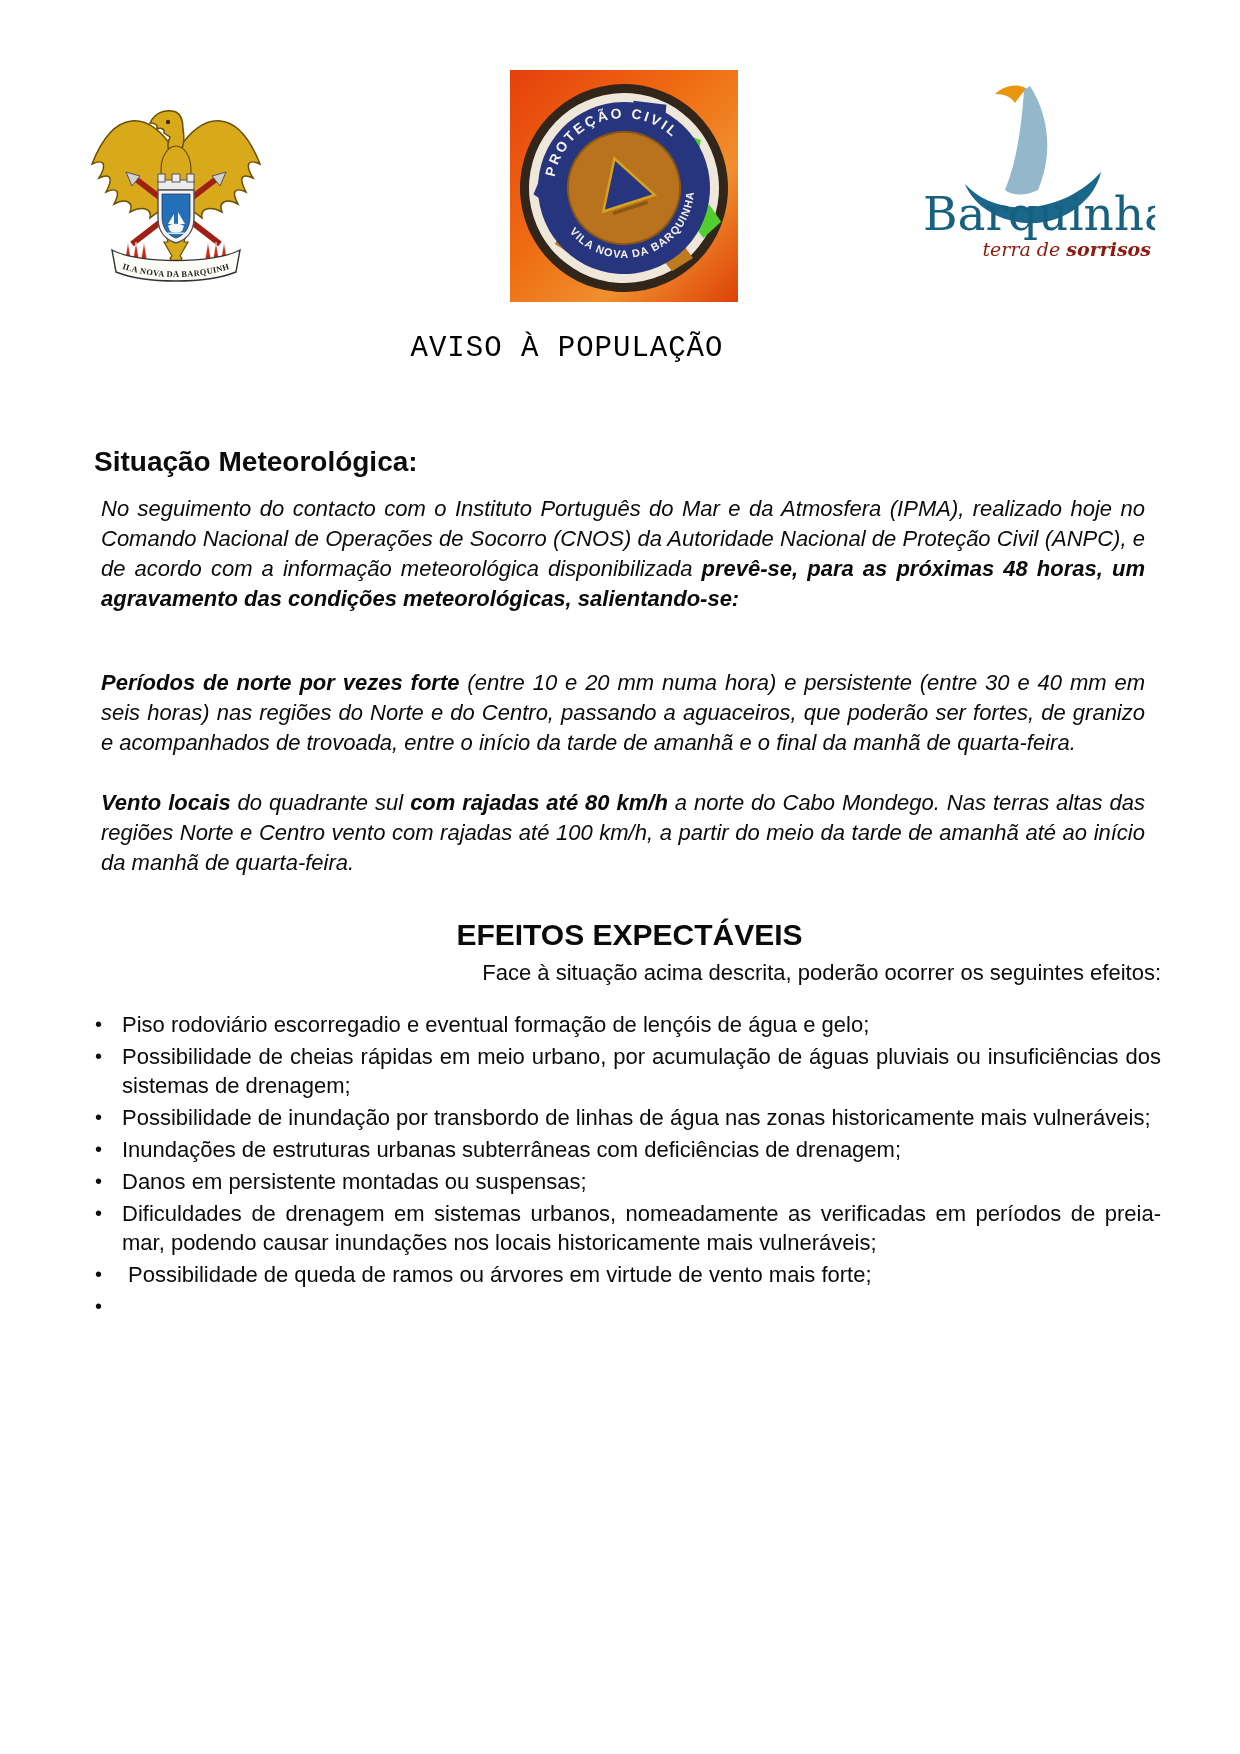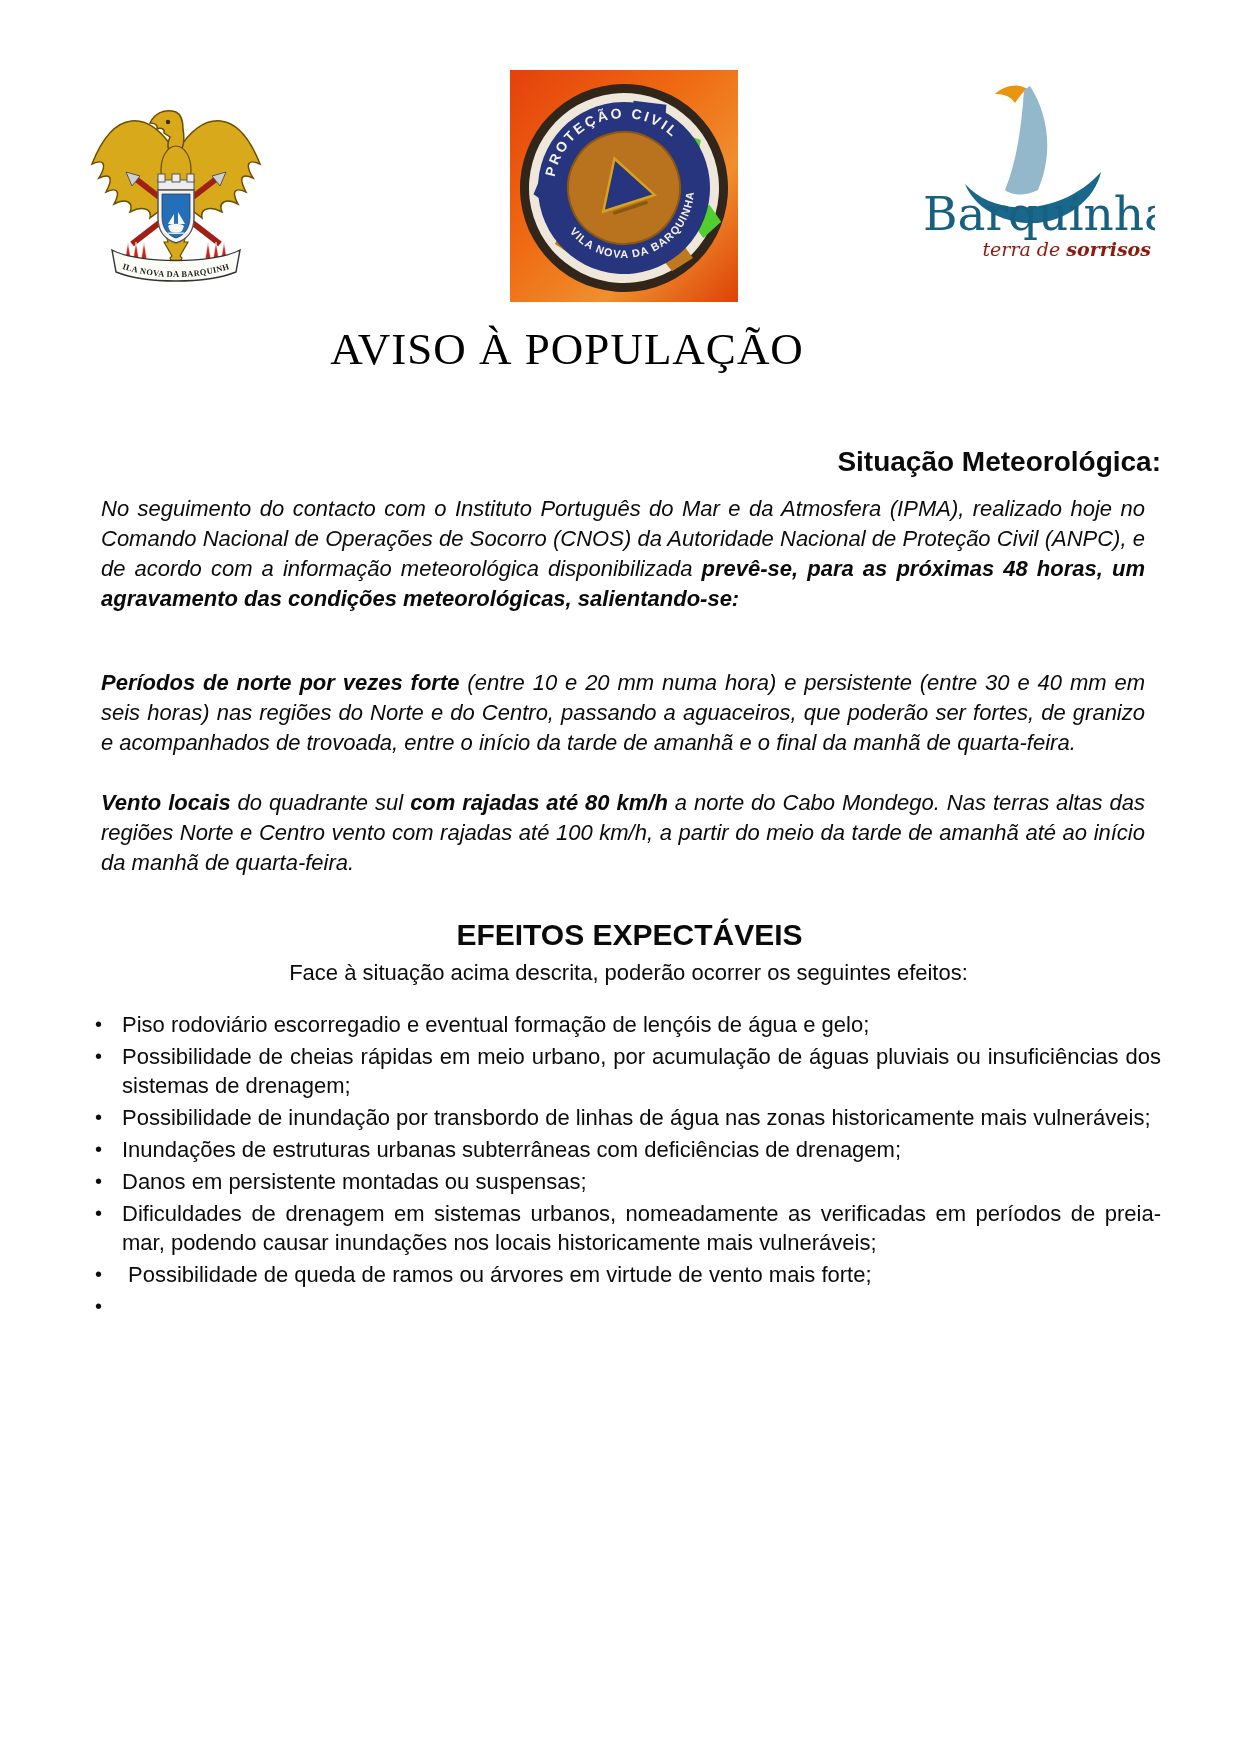--- a/index.html
+++ b/index.html
@@ -6,33 +6,33 @@
   .page{position:relative;width:1240px;height:1754px;background:#ffffff;overflow:hidden;
         font-family:"Liberation Sans",sans-serif;color:#0b0b0b;}
 
   
   .logo-arms{position:absolute;left:86px;top:92px;width:180px;height:196px;}
   .logo-patch{position:absolute;left:510px;top:70px;width:228px;height:232px;}
   .logo-barquinha{position:absolute;left:921px;top:80px;width:234px;height:184px;}
 
   
   .doc-title{position:absolute;left:0;top:326px;width:1134px;text-align:center;
-             font-family:Liberation Serif, serif;font-size:45px;line-height:46px;
+             font-family:Liberation Mono, monospace;font-size:29px;line-height:46px;
              color:#000;letter-spacing:1px;}
 
   
   .content{position:absolute;left:85px;top:446px;width:1076px;
            font-size:22px;line-height:30px;text-align:justify;}
-  .h-sit{font-size:28px;line-height:32px;font-weight:bold;margin:0 0 10px 9px;text-align:right;}
+  .h-sit{font-size:28px;line-height:32px;font-weight:bold;margin:0 0 10px 9px;text-align:left;}
   .para{margin:16px;font-style:italic;}
   .para-chuva{margin-top:54px;}
   .para-vento{margin-top:30px;}
   .bd{font-weight:bold;}
   .h-efe{font-size:30px;line-height:34px;font-weight:bold;margin:40px 0 0 13px;text-align:center;}
-  .intro{margin:6px 0 0 11px;text-align:center;}
+  .intro{margin:6px 0 0 11px;text-align:right;}
   ul.effects{list-style:none;margin:22px 0 0 0;padding:0;}
   ul.effects li{position:relative;padding-left:37px;margin-bottom:3px;line-height:29px;}
   ul.effects li .bullet{position:absolute;left:10px;top:0;font-size:20px;}
   ul.effects li.indent-sm .li-text{padding-left:6px;}
 
   svg text{user-select:none;}
 </style>
 </head>
 <body>
 

